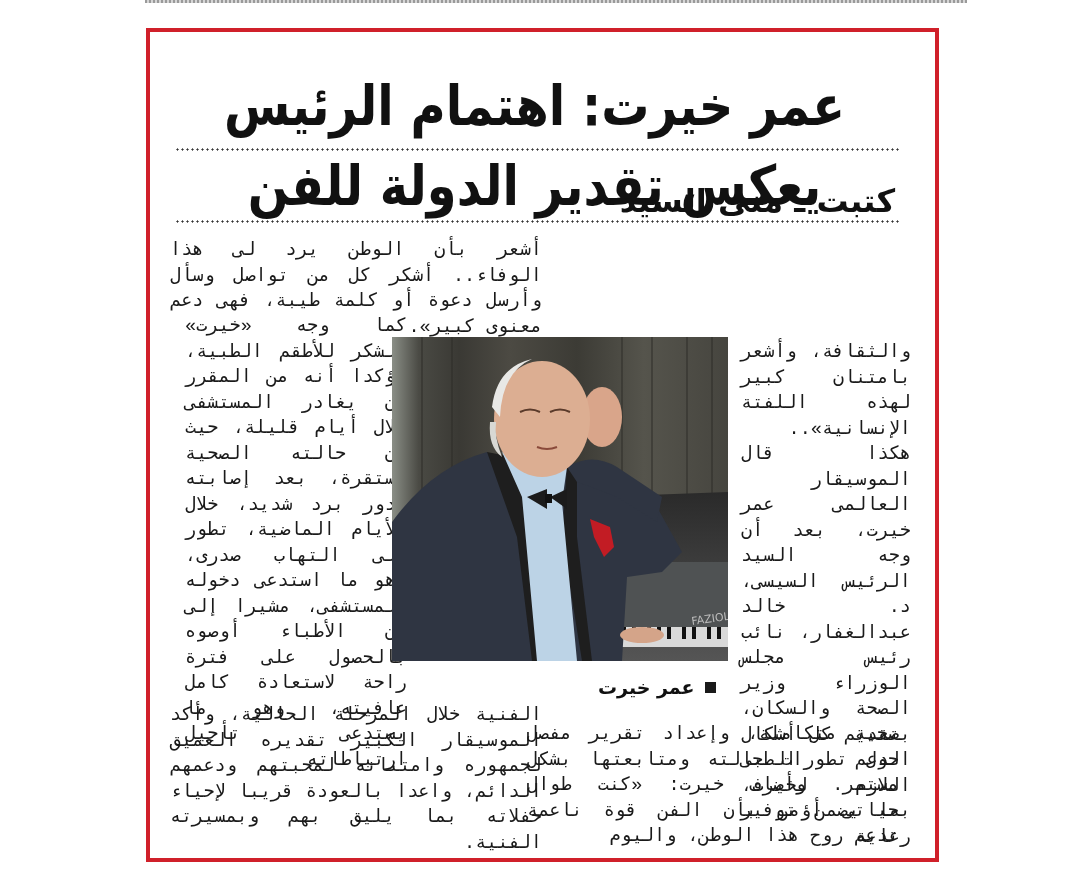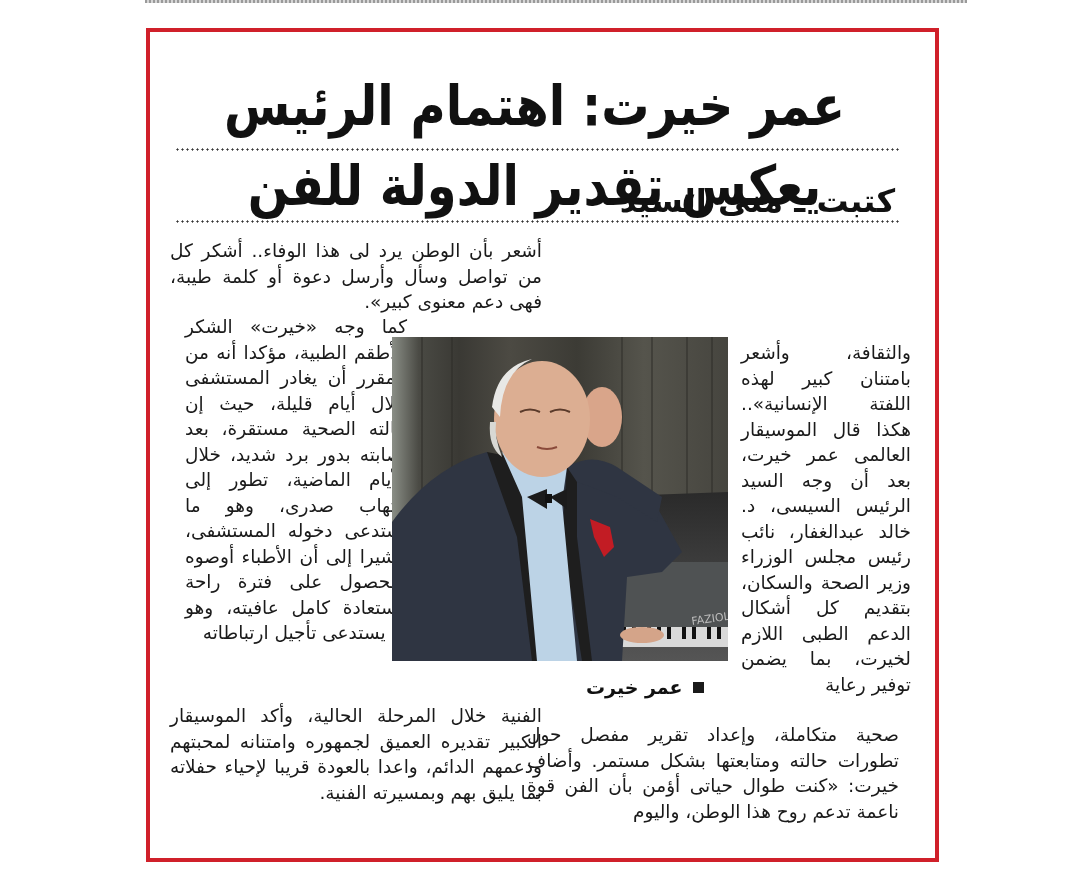--- a/index.html
+++ b/index.html
@@ -33,40 +33,40 @@
 
   .byline {
     position: absolute; right: 40px; top: 142px; height: 36px;
     direction: rtl; display: flex; align-items: flex-end; gap: 8px;
     font-size: 32px; font-weight: bold; color: #111; flex-direction: column;
   }
   .sq { display: inline-block; width: 14px; height: 14px; background: #1a1a1a; }
 
   .col {
     position: absolute; direction: rtl; text-align: justify;
-    font-size: 18.5px; line-height: 25.5px; color: #1a1a1a;
+    font-size: 18.5px; line-height: 25.5px; color: #1a1a1a; font-family: Liberation Mono, monospace;
   }
   .col p { margin: 0; }
 
   .col-right-top { right: 36px; top: 206px; width: 372px; }
   .col-right-mid { right: 24px; top: 308px; width: 170px; }
   .col-right-bot { right: 36px; top: 690px; width: 372px; }
 
   .col-left-top { left: 20px; top: 206px; width: 372px; }
   .col-left-mid { left: 35px; top: 282px; width: 222px; }
   .col-left-bot { left: 20px; top: 671px; width: 372px; }
 
   .photo {
     position: absolute; left: 242px; top: 305px; width: 336px; height: 324px;
     overflow: hidden; background: #3b3a36;
   }
   .photo svg { display: block; width: 100%; height: 100%; }
 
   .caption {
-    position: absolute; left: 436px; top: 640px; height: 30px;
+    position: absolute; left: 448px; top: 640px; height: 30px;
     direction: rtl; display: flex; align-items: center; gap: 10px;
     font-size: 19px; font-weight: bold; color: #111;
   }
   .caption .sq { width: 11px; height: 11px; }
 </style>
 </head>
 <body>
 
 <div class="top-strip"></div>
 

